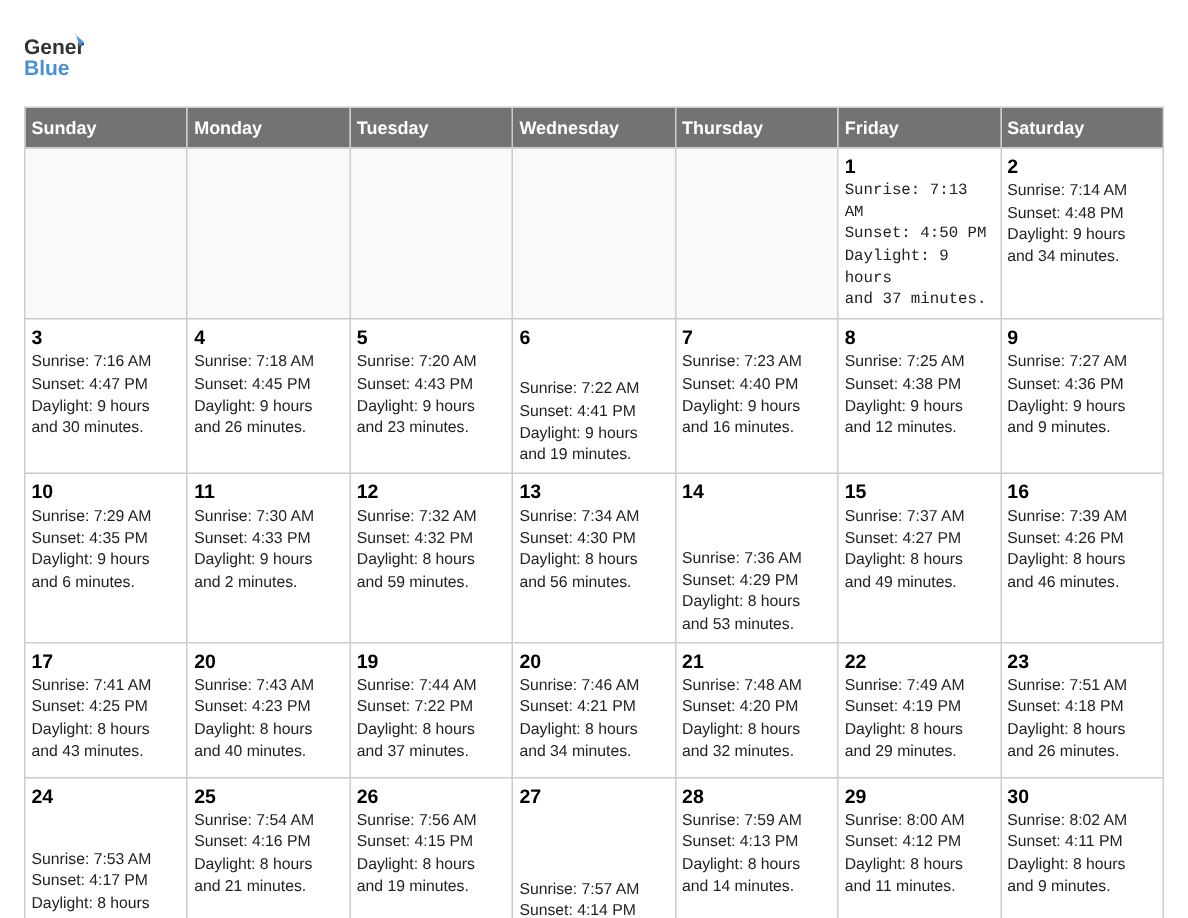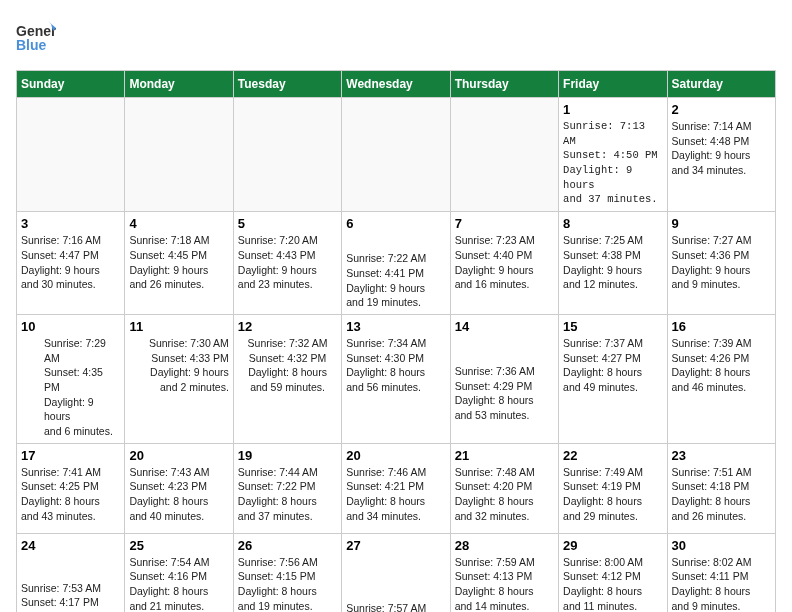--- a/index.html
+++ b/index.html
@@ -32,21 +32,21 @@
     .location {
       font-size: 16px;
       color: #555;
     }
     .calendar {
       width: 100%;
       border-collapse: collapse;
       font-size: 11px;
     }
     .calendar th {
-      background: #15803d;
+      background: #737373;
       color: #fff;
       text-align: left;
       padding: 6px 4px;
       font-size: 12px;
       border: 1px solid #ccc;
     }
     .calendar td {
       vertical-align: top;
       border: 1px solid #ccc;
       padding: 4px;
@@ -169,35 +169,35 @@
           <div class="day-num">9</div>
           <div class="day-info" style="white-space: pre-line;">Sunrise: 7:27 AM
 Sunset: 4:36 PM
 Daylight: 9 hours
 and 9 minutes.</div>
         </td>
       </tr>
       <tr>
         <td>
           <div class="day-num">10</div>
-          <div class="day-info" style="white-space: pre-line; margin-left: 23px;">Sunrise: 7:29 AM
+          <div class="day-info" style="white-space: pre-line;">Sunrise: 7:29 AM
 Sunset: 4:35 PM
 Daylight: 9 hours
 and 6 minutes.</div>
         </td>
         <td>
           <div class="day-num">11</div>
-          <div class="day-info" style="white-space: pre-line; text-align: right;">Sunrise: 7:30 AM
+          <div class="day-info" style="white-space: pre-line;">Sunrise: 7:30 AM
 Sunset: 4:33 PM
 Daylight: 9 hours
 and 2 minutes.</div>
         </td>
         <td>
           <div class="day-num">12</div>
-          <div class="day-info" style="white-space: pre-line; text-align: center;">Sunrise: 7:32 AM
+          <div class="day-info" style="white-space: pre-line;">Sunrise: 7:32 AM
 Sunset: 4:32 PM
 Daylight: 8 hours
 and 59 minutes.</div>
         </td>
         <td>
           <div class="day-num">13</div>
           <div class="day-info" style="white-space: pre-line;">Sunrise: 7:34 AM
 Sunset: 4:30 PM
 Daylight: 8 hours
 and 56 minutes.</div>

